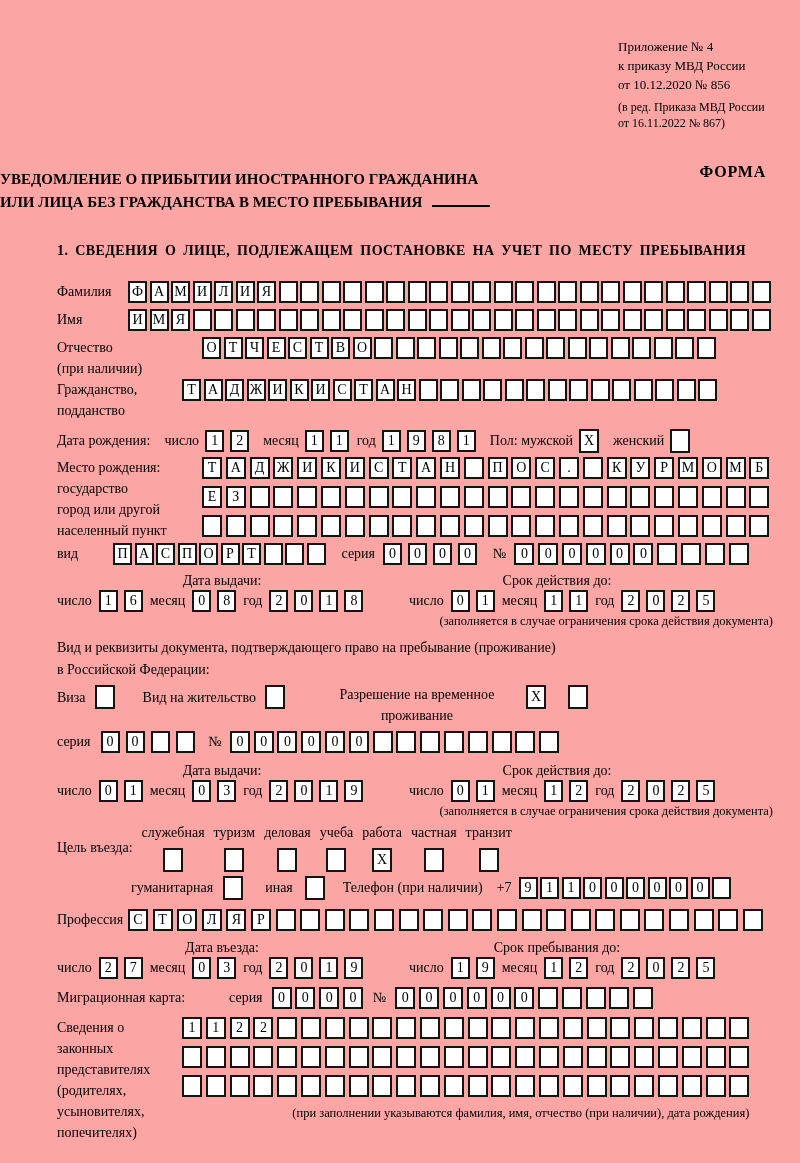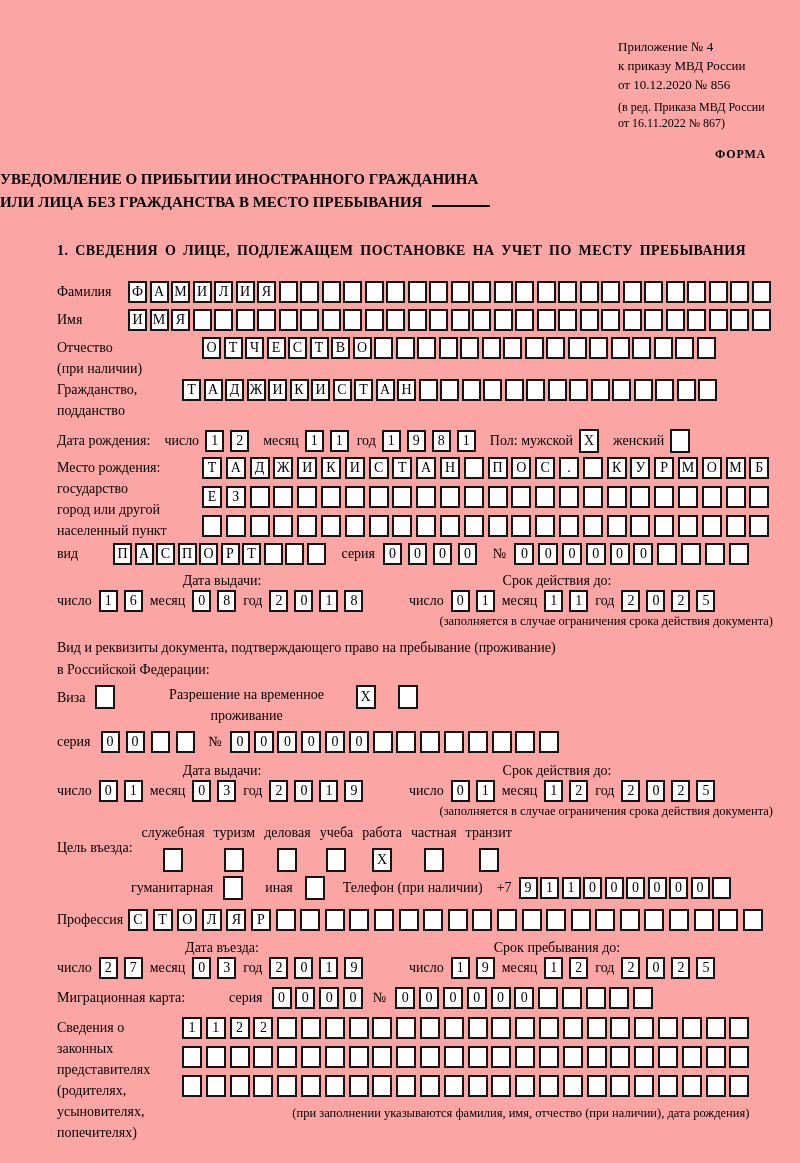--- a/index.html
+++ b/index.html
@@ -3,21 +3,21 @@
 <meta charset="utf-8">
 <style>
   * { margin:0; padding:0; box-sizing:border-box; }
   html,body { background:#ffffff; }
   body { width:800px; height:1163px; font-family:"Liberation Serif", serif; color:#000; }
   .page { position:relative; width:800px; height:1163px; background:#fca5a5; overflow:hidden; }
 
   
   .appendix { position:absolute; left:618px; top:38px; font-size:13px; line-height:1.45; }
   .appendix .amend { font-size:12px; margin-top:4px; line-height:1.4; }
-  .forma { position:absolute; top:147px; right:34px; font-weight:bold; font-size:12px; letter-spacing:0.8px; }
+  .forma { position:absolute; top:163px; right:34px; font-weight:bold; font-size:16px; letter-spacing:0.8px; }
 
   
   .title { position:absolute; top:168px; left:0; width:800px; text-align:left; font-weight:bold; font-size:15px; line-height:1.5; }
   .blank-line { display:inline-block; width:58px; border-bottom:2px solid #000; margin-left:10px; }
 
   
   .body { position:absolute; left:57px; top:243px; width:716px; font-size:14px; }
   .sec-heading { font-weight:bold; font-size:14px; letter-spacing:0.4px; word-spacing:3px; white-space:nowrap; margin-bottom:22px; }
 
   .cells { display:inline-flex; gap:2.5px; }
@@ -452,20 +452,26 @@
     <div class="intro">Вид и реквизиты документа, подтверждающего право на пребывание (проживание)</div>
     <div class="intro2">в Российской Федерации:</div>
 
     <div class="opts-row">
       <span class="opt">
         <span class="opt-label">Виза</span>
         <span class="cells cells-box">
             <span class="cell"></span>
           </span>
       </span>
+      <span class="opt ml28">
+        <span class="opt-label">Вид на жительство</span>
+        <span class="cells cells-box">
+            <span class="cell"></span>
+          </span>
+      </span>
       <span class="opt ml32">
         <span class="opt-label opt-center wopt3">Разрешение на временное проживание</span>
         <span class="cells cells-box">
             <span class="cell">X</span>
           </span>
       </span>
       <span class="opt ml22">
         <span class="cells cells-box">
             <span class="cell"></span>
           </span>

